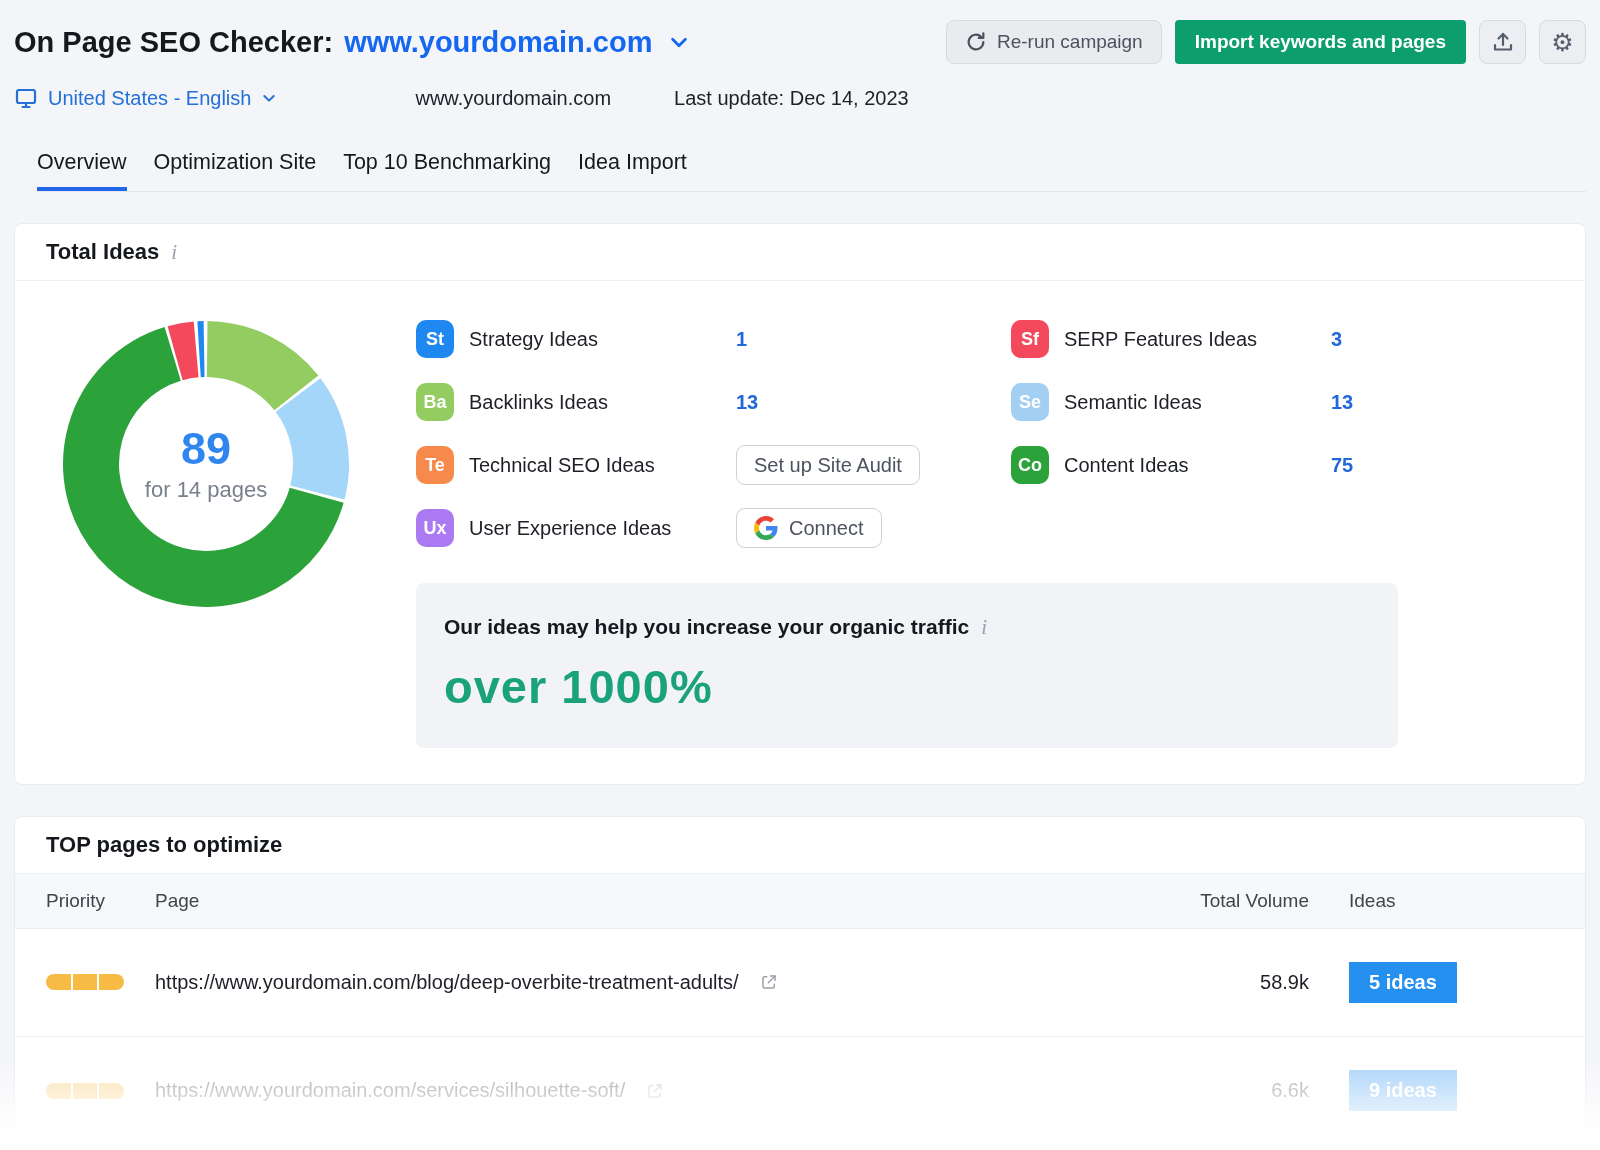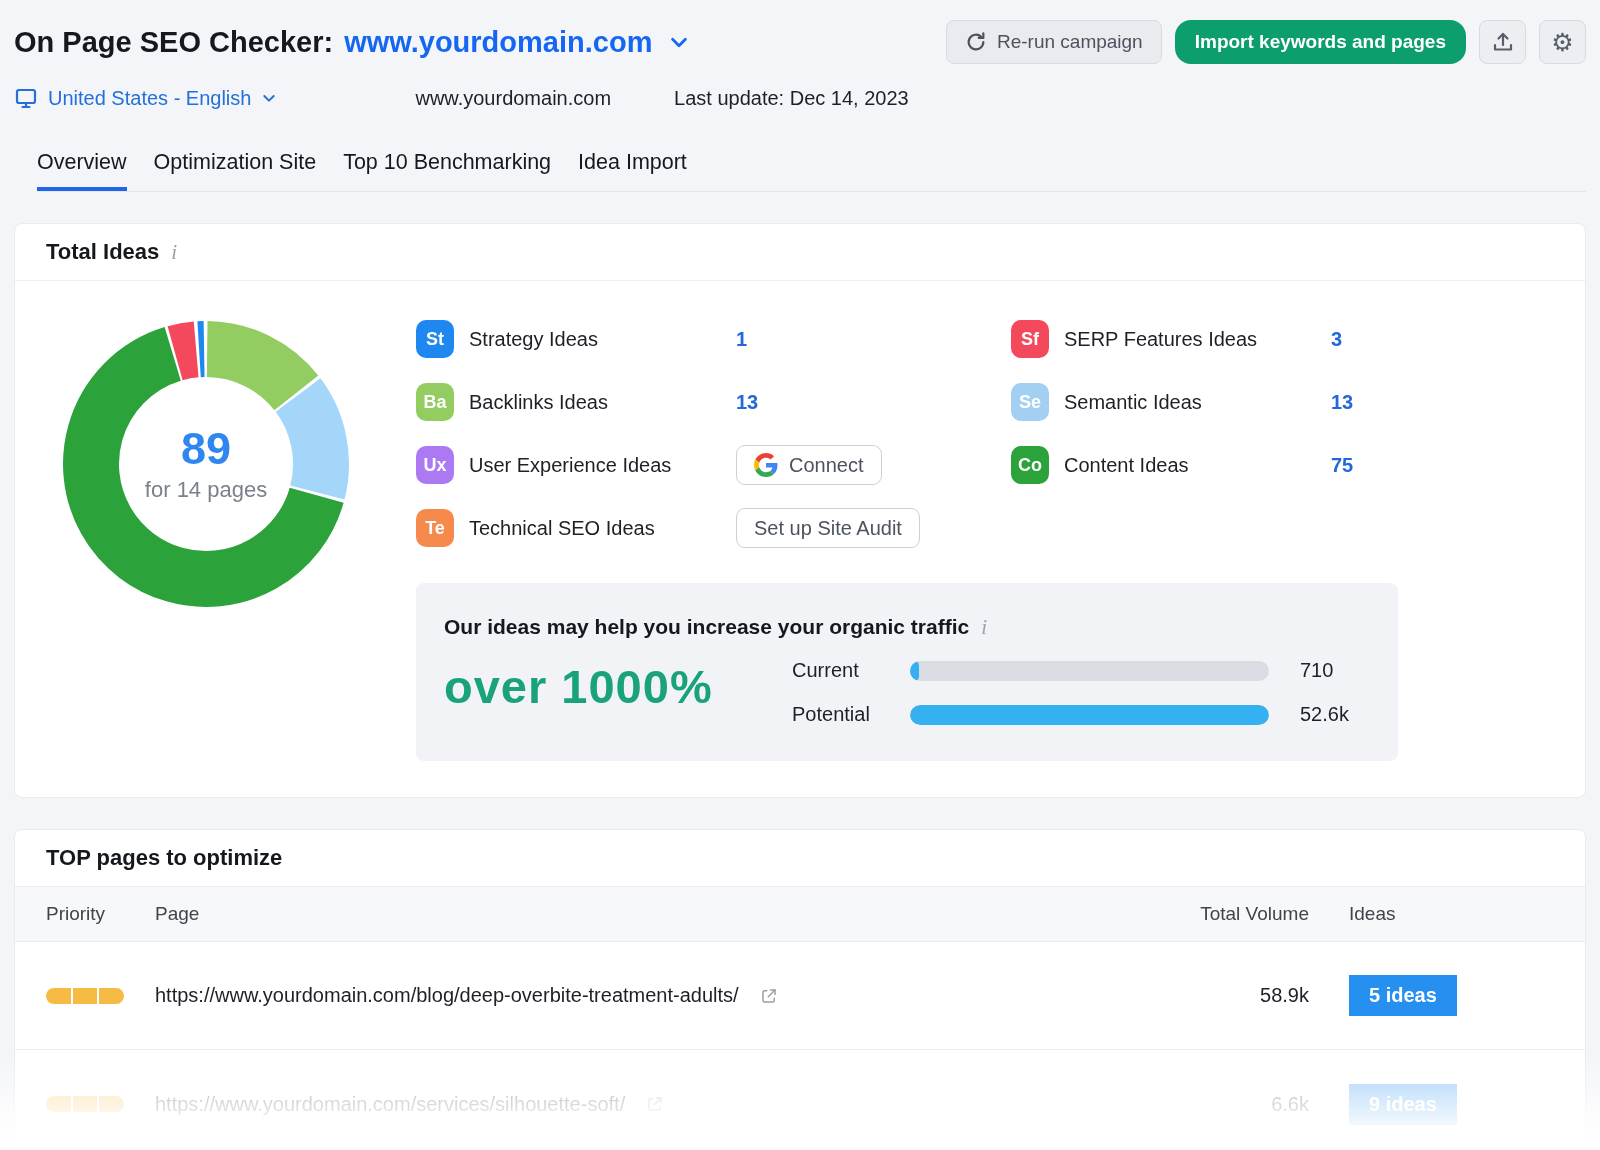--- a/index.html
+++ b/index.html
@@ -19,21 +19,21 @@
   .h1 .domain { color: #1567f2; margin-left: 11px; cursor: pointer; }
   .title-chev { margin-left: 16px; color: #1567f2; display: flex; align-items: center; cursor: pointer; }
   .top-actions { margin-left: auto; display: flex; gap: 13px; align-items: center; }
   .btn-gray {
     background: #e9ebef; border: 1px solid #d7dade; border-radius: 8px;
     height: 44px; padding: 0 18px; font-size: 19px; color: #4c525e;
     display: flex; align-items: center; gap: 10px; cursor: pointer;
     font-family: inherit;
   }
   .btn-green {
-    background: #0d9e6e; color: #fff; border: none; border-radius: 16px;
+    background: #0d9e6e; color: #fff; border: none; border-radius: 4px;
     height: 44px; padding: 0 20px; font-size: 19px; font-weight: bold; cursor: pointer;
     font-family: inherit;
   }
   .btn-icon {
     width: 47px; height: 44px; background: #eceef2; border: 1px solid #d7dade;
     border-radius: 8px; display: flex; align-items: center; justify-content: center;
     color: #565d6b; cursor: pointer; font-size: 25px;
   }
 
   
@@ -223,41 +223,41 @@
                 <span class="badge" style="background: rgb(30, 135, 240);">St</span>
                 <span class="idea-label">Strategy Ideas</span>
                 <a class="idea-count">1</a>
               </div>
               <div class="idea-row">
                 <span class="badge" style="background: rgb(147, 205, 98);">Ba</span>
                 <span class="idea-label">Backlinks Ideas</span>
                 <a class="idea-count">13</a>
               </div>
               <div class="idea-row">
+                <span class="badge" style="background: rgb(246, 137, 76);">Te</span>
+                <span class="idea-label">Technical SEO Ideas</span>
+                <button class="btn-outline">
+                  <span>Set up Site Audit</span>
+                </button>
+              </div>
+              <div class="idea-row">
                 <span class="badge" style="background: rgb(171, 122, 242);">Ux</span>
                 <span class="idea-label">User Experience Ideas</span>
                 <button class="btn-outline">
                   <span>
                     <svg width="24" height="24" viewBox="0 0 48 48">
                       <path fill="#EA4335" d="M24 9.5c3.54 0 6.71 1.22 9.21 3.6l6.85-6.85C35.9 2.38 30.47 0 24 0 14.62 0 6.51 5.38 2.56 13.22l7.98 6.19C12.43 13.72 17.74 9.5 24 9.5z"></path>
                       <path fill="#4285F4" d="M46.98 24.55c0-1.57-.15-3.09-.38-4.55H24v9.02h12.94c-.58 2.96-2.26 5.48-4.78 7.18l7.73 6c4.51-4.18 7.09-10.36 7.09-17.65z"></path>
                       <path fill="#FBBC05" d="M10.53 28.59c-.48-1.45-.76-2.99-.76-4.59s.27-3.14.76-4.59l-7.98-6.19C.92 16.46 0 20.12 0 24c0 3.88.92 7.54 2.56 10.78l7.97-6.19z"></path>
                       <path fill="#34A853" d="M24 48c6.48 0 11.93-2.13 15.89-5.81l-7.73-6c-2.15 1.45-4.92 2.3-8.16 2.3-6.26 0-11.57-4.22-13.47-9.91l-7.98 6.19C6.51 42.62 14.62 48 24 48z"></path>
                     </svg>
                   </span>
                   <span>Connect</span>
                 </button>
               </div>
-              <div class="idea-row">
-                <span class="badge" style="background: rgb(246, 137, 76);">Te</span>
-                <span class="idea-label">Technical SEO Ideas</span>
-                <button class="btn-outline">
-                  <span>Set up Site Audit</span>
-                </button>
-              </div>
             </div>
           <div class="ideas-col-right">
               <div class="idea-row">
                 <span class="badge" style="background: rgb(244, 73, 93);">Sf</span>
                 <span class="idea-label">SERP Features Ideas</span>
                 <a class="idea-count">3</a>
               </div>
               <div class="idea-row">
                 <span class="badge" style="background: rgb(163, 207, 242);">Se</span>
                 <span class="idea-label">Semantic Ideas</span>
@@ -271,36 +271,20 @@
             </div>
         </div>
 
         <div class="traffic">
           <div class="traffic-title">
             <span>Our ideas may help you increase your organic traffic</span>
             <span class="info-i">i</span>
           </div>
           <div class="traffic-flex">
             <div class="big-green" id="bigGreen" style="color: rgb(26, 163, 122);">over 1000%</div>
-            <div class="bars">
-              <div class="bar-row">
-                <span class="bar-label">Current</span>
-                <div class="bar-track">
-                  <div class="bar-fill" id="bar-current-fill" style="width: 2.4%; background: rgb(53, 177, 241);"></div>
-                </div>
-                <span class="bar-value">710</span>
-              </div>
-              <div class="bar-row">
-                <span class="bar-label">Potential</span>
-                <div class="bar-track">
-                  <div class="bar-fill" id="bar-potential-fill" style="width: 100%; background: rgb(53, 177, 241);"></div>
-                </div>
-                <span class="bar-value">52.6k</span>
-              </div>
-            </div>
           </div>
         </div>
       </div>
 
     </div>
   </div>
 
   <div class="card">
     <div class="card-header">
       <span>TOP pages to optimize</span>

